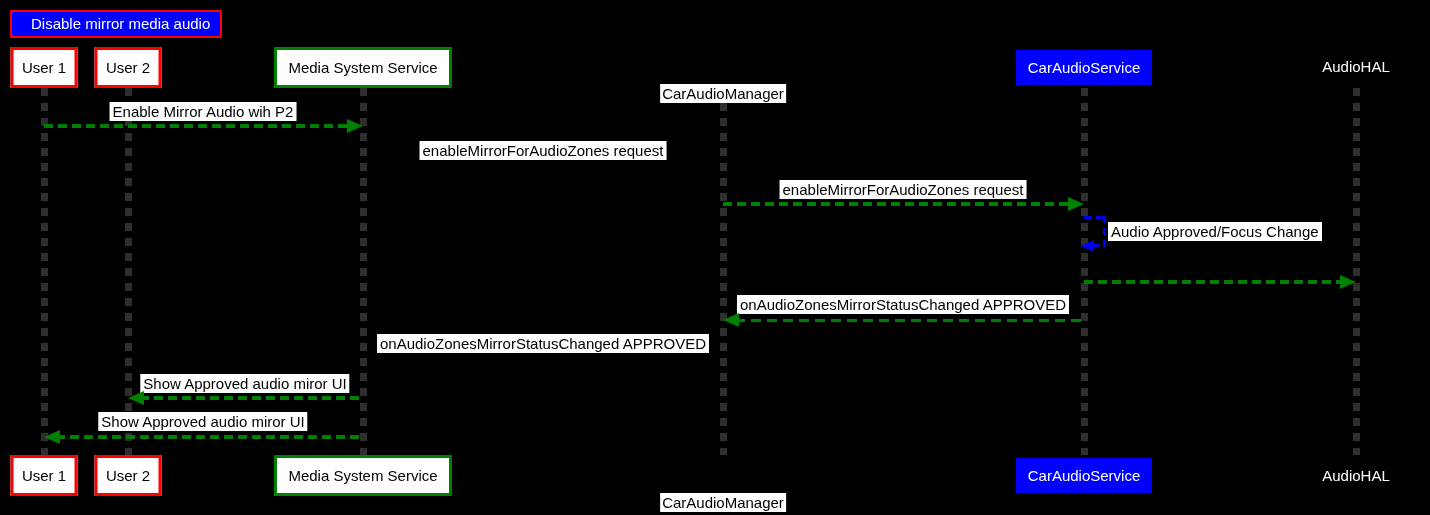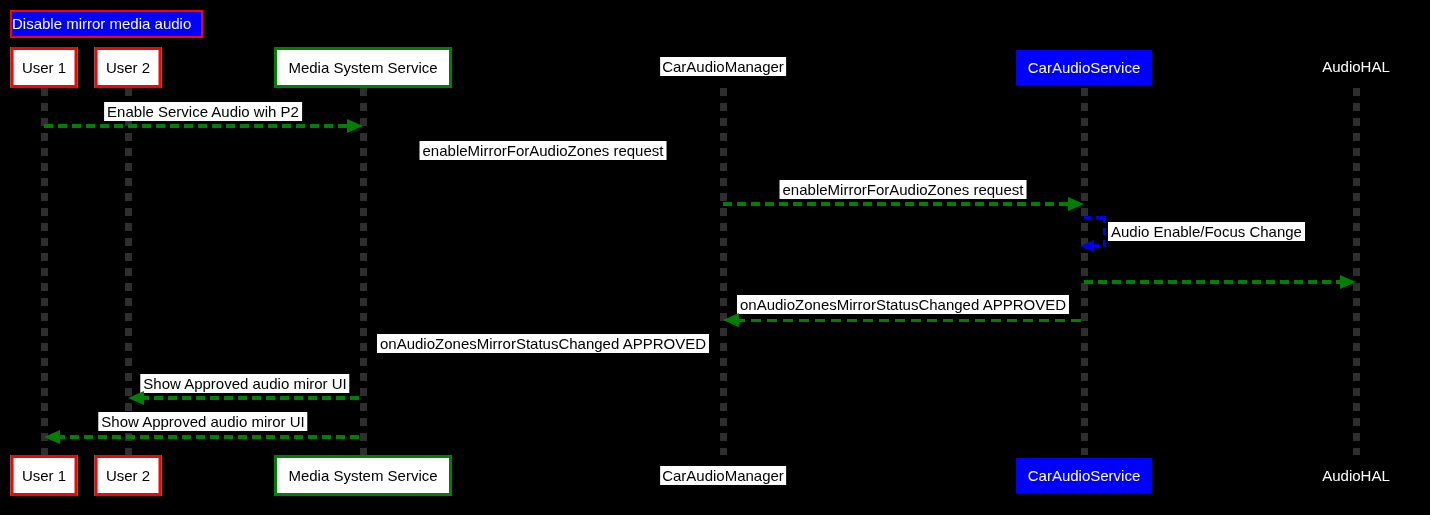--- a/index.html
+++ b/index.html
@@ -1,29 +1,29 @@
 <!DOCTYPE html>
 <html style="--green: #008000; --selfblue: #0000ee; --red: #ff0000; --blue: #0000ff; --lifeline: #2e2e2e;"><head>
 <meta charset="utf-8">
 <style>
   html,body{margin:0;padding:0;background:#000;}
   #stage{position:relative;width:1430px;height:515px;background:#000;overflow:hidden;
          font-family:"Liberation Sans",sans-serif;}
   .title-badge{position:absolute;left:10px;top:10px;width:189px;height:24px;
     background:var(--blue);border:2px solid var(--red);color:#fff;font-size:15px;
-    line-height:24px;padding-left:0;white-space:nowrap;}
+    line-height:24px;padding-left:19px;white-space:nowrap;}
   .lifeline{position:absolute;top:88px;height:367px;width:7px;
     background:repeating-linear-gradient(180deg,var(--lifeline) 0 8px,transparent 8px 15px);}
   .pbox{position:absolute;transform:translateX(-50%);display:flex;align-items:center;
     justify-content:center;font-size:15px;background:#fff;color:#000;box-sizing:border-box;
     white-space:nowrap;}
   .red-box{border:3px solid var(--red);}
   .green-box{border:3px solid var(--green);}
   .blue-box{background:var(--blue);color:#fff;border:none;}
-  .white-strip{padding:0 2px;}
+  .white-strip{padding:0 2px;margin-top:27px;}
   .plain{background:transparent;color:#fff;}
   .mlabel{position:absolute;background:#fff;color:#000;font-size:15px;line-height:19px;
     height:19px;padding:0 3px;white-space:nowrap;}
   .arrow{position:absolute;height:14px;}
   .dash{position:absolute;top:5px;}
   .dash-thick{height:4px;background:repeating-linear-gradient(90deg,var(--green) 0 9px,transparent 9px 14px);}
   .dash-thin{top:6px;height:3px;background:repeating-linear-gradient(90deg,var(--green) 0 10px,transparent 10px 16px);}
   .head-right{position:absolute;top:0;width:0;height:0;
     border-top:7px solid transparent;border-bottom:7px solid transparent;
     border-left:16px solid var(--green);}
@@ -57,32 +57,32 @@
     <div class="pbox green-box" style="left: 363px; top: 455px; height: 41px; width: 178px;">Media System Service</div>
     <div class="lifeline" style="left: 720px;"></div>
     <div class="pbox white-strip" style="left: 723px; top: 57px; height: 19px;">CarAudioManager</div>
     <div class="pbox white-strip" style="left: 723px; top: 466px; height: 19px;">CarAudioManager</div>
     <div class="lifeline" style="left: 1081px;"></div>
     <div class="pbox blue-box" style="left: 1084px; top: 50px; height: 35px; width: 136px;">CarAudioService</div>
     <div class="pbox blue-box" style="left: 1084px; top: 458px; height: 35px; width: 136px;">CarAudioService</div>
     <div class="lifeline" style="left: 1353px;"></div>
     <div class="pbox plain" style="left: 1356px; top: 57px; height: 19px;">AudioHAL</div>
     <div class="pbox plain" style="left: 1356px; top: 466px; height: 19px;">AudioHAL</div>
-    <div class="mlabel" style="top: 102px; left: 203px; transform: translateX(-50%);">Enable Service Audio wih P2</div>
+    <div class="mlabel" style="top: 102px; left: 203px; transform: translateX(-50%);">Enable Mirror Audio wih P2</div>
     <div class="arrow" style="left: 44px; top: 119px; width: 319px;">
       <div class="dash dash-thick" style="left: 0px; right: 12px;"></div>
       <div class="head-right" style="right: 0px;"></div>
     </div>
     <div class="mlabel" style="top: 141px; left: 543px; transform: translateX(-50%);">enableMirrorForAudioZones request</div>
     <div class="mlabel" style="top: 180px; left: 903px; transform: translateX(-50%);">enableMirrorForAudioZones request</div>
     <div class="arrow" style="left: 723px; top: 197px; width: 361px;">
       <div class="dash dash-thick" style="left: 0px; right: 12px;"></div>
       <div class="head-right" style="right: 0px;"></div>
     </div>
-    <div class="mlabel" style="top: 222px; left: 1108px;">Audio Enable/Focus Change</div>
+    <div class="mlabel" style="top: 222px; left: 1108px;">Audio Approved/Focus Change</div>
     <div class="selfwrap" style="left: 1084px; top: 216px; width: 22px; height: 36px;">
       <div class="bdash-h"></div>
       <div class="bdash-v"></div>
       <div class="bdash-b" style="left: 8px; right: 0px; top: 28px;"></div>
       <div class="bhead-left" style="left: -4px; top: 24px;"></div>
     </div>
     <div class="arrow" style="left: 1084px; top: 275px; width: 272px;">
       <div class="dash dash-thick" style="left: 0px; right: 12px;"></div>
       <div class="head-right" style="right: 0px;"></div>
     </div>

